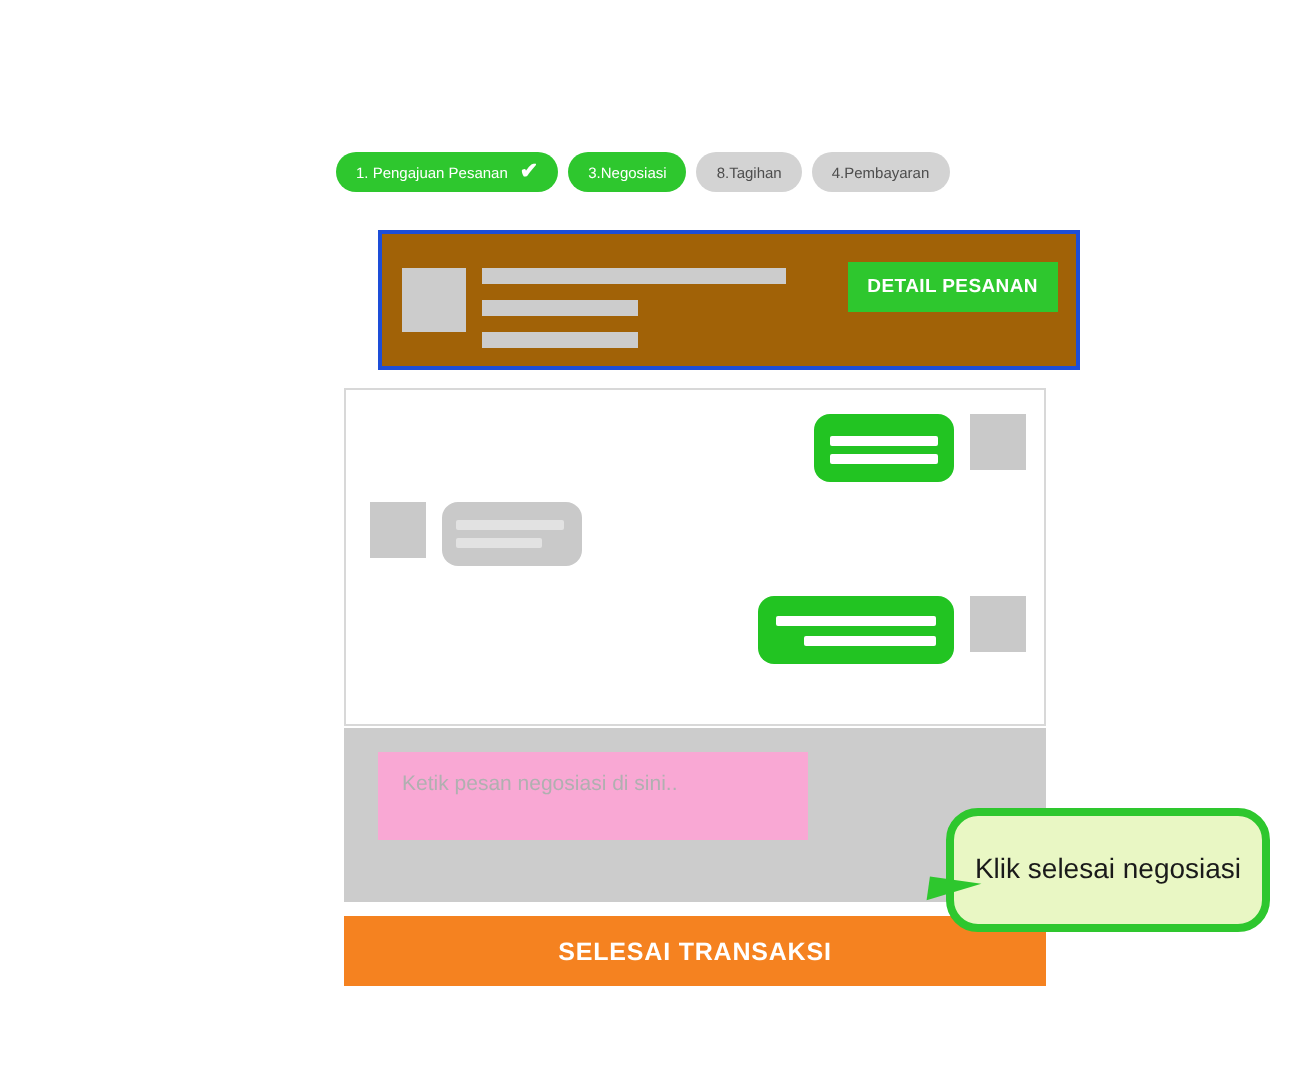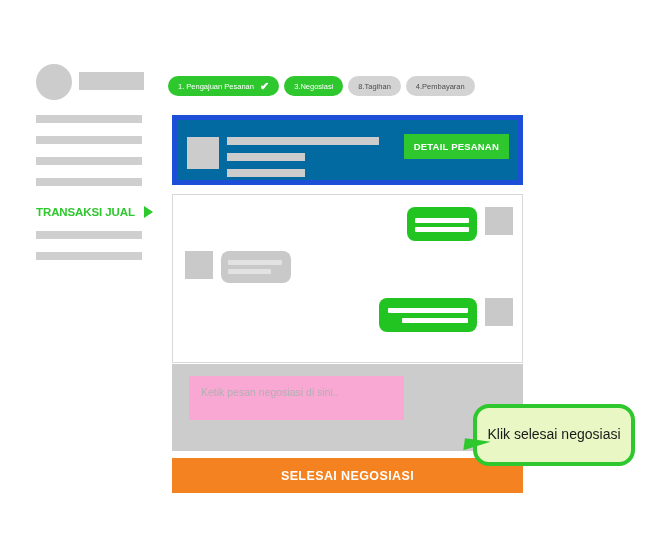--- a/index.html
+++ b/index.html
@@ -105,26 +105,26 @@
   }
   .check-glyph {
     font-size: 11px;
     line-height: 1;
     font-weight: bold;
   }
 
   
   .order-card {
     position: absolute;
-    left: 172px;
+    left: 189px;
     top: 115px;
     width: 351px;
     height: 70px;
-    background: #0369a1;
-    border: 5px solid #1d4ed8;
+    background: #a16207;
+    border: 2px solid #1d4ed8;
     box-sizing: border-box;
   }
   .order-thumb {
     position: absolute;
     left: 10px; top: 17px;
     width: 32px; height: 32px;
     background: #cccccc;
   }
   .order-line {
     position: absolute;
@@ -275,43 +275,20 @@
     border-right: 26px solid transparent;
     z-index: 6;
     transform: rotate(8deg);
   }
 </style>
 </head>
 <body>
 
 <div class="canvas">
 
-  <div class="sidebar">
-    <div class="profile-row">
-      <div class="avatar-circle"></div>
-      <div class="name-bar"></div>
-    </div>
-
-    <div>
-      <div class="skel-bar"></div>
-      <div class="skel-bar"></div>
-      <div class="skel-bar"></div>
-      <div class="skel-bar"></div>
-    </div>
-
-    <div class="sidebar-link">
-      <span class="sidebar-link-label">TRANSAKSI JUAL</span>
-      <span class="tri-right"></span>
-    </div>
-
-    <div class="sidebar-bars-bottom">
-      <div class="skel-bar"></div>
-      <div class="skel-bar"></div>
-    </div>
-  </div>
 
   <div class="stepper">
     <div class="step-pill done">
       <span>1. Pengajuan Pesanan</span>
       <span class="check-glyph">✔</span>
     </div>
     <div class="step-pill active">
       <span>3.Negosiasi</span>
     </div>
     <div class="step-pill todo">
@@ -355,18 +332,18 @@
       </div>
       <div class="msg-avatar"></div>
     </div>
 
   </div>
 
   <div class="composer">
     <textarea class="composer-input" placeholder="Ketik pesan negosiasi di sini.." style=""></textarea>
   </div>
 
-  <button class="finish-btn">SELESAI NEGOSIASI</button>
+  <button class="finish-btn">SELESAI TRANSAKSI</button>
 
   <div class="callout-tail"></div>
   <div class="callout">Klik selesai negosiasi</div>
 
 </div>
 
 </body></html>

